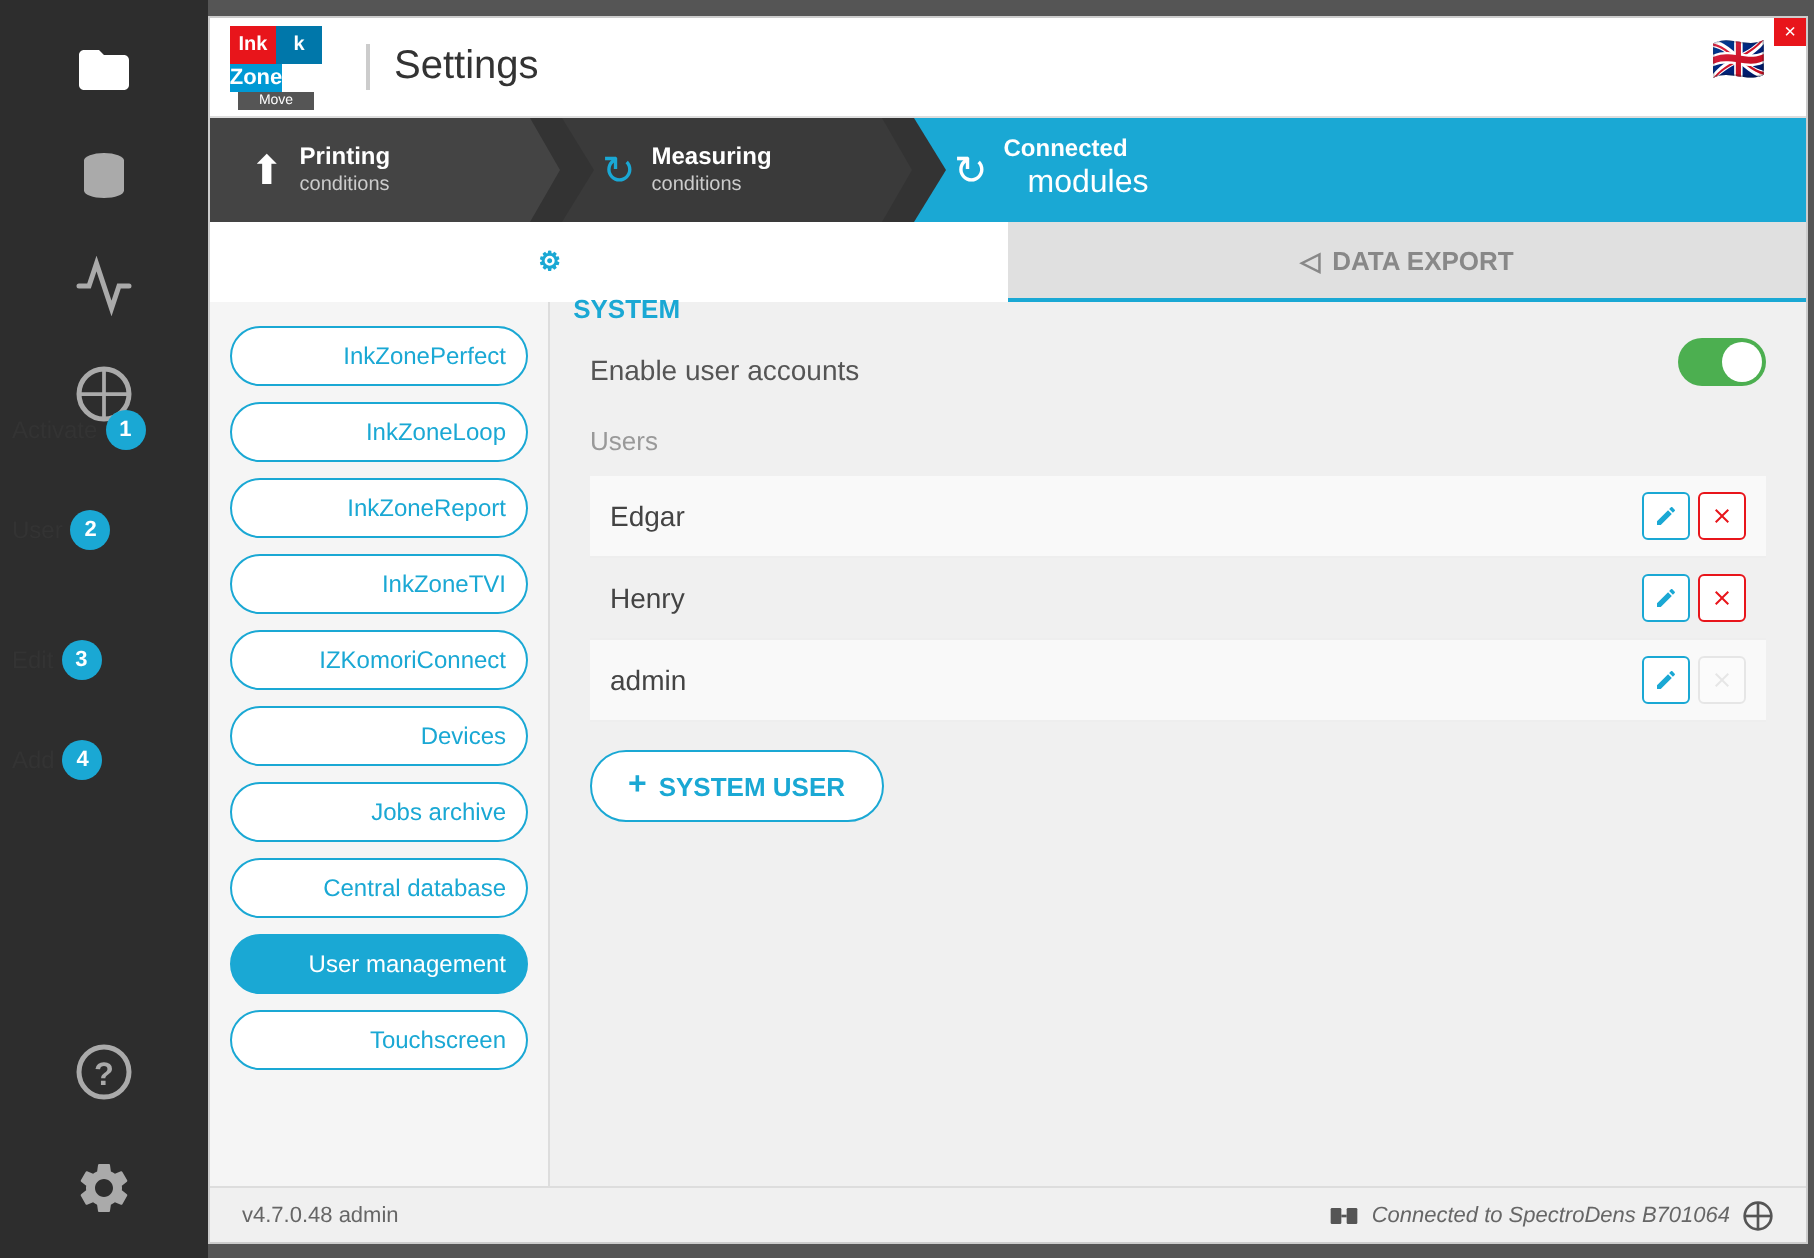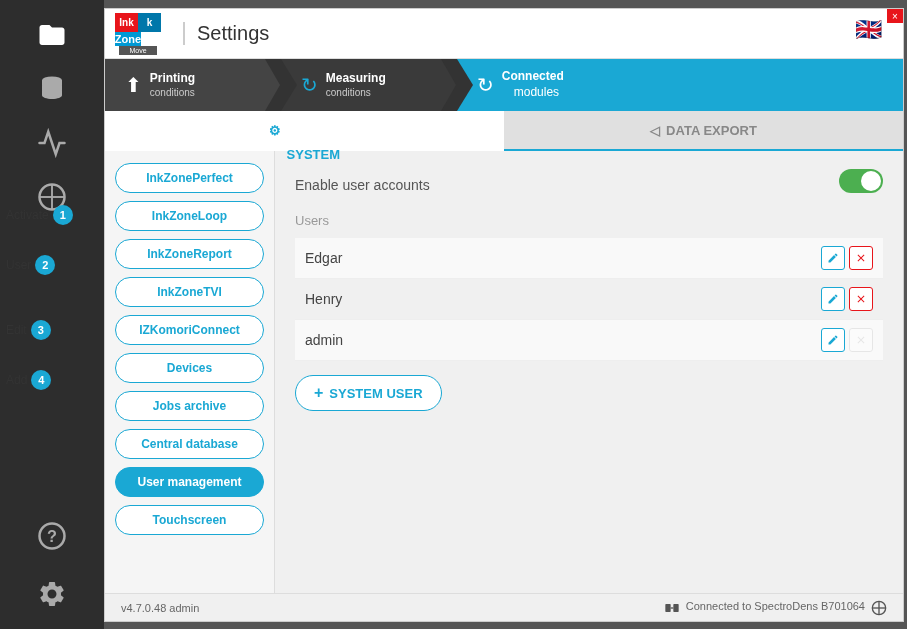--- a/index.html
+++ b/index.html
@@ -33,21 +33,21 @@
     .tab-bar { display: flex; height: 40px; border-bottom: 2px solid #1aa8d4; }
     .tab { flex: 1; display: flex; align-items: center; justify-content: center; cursor: pointer; font-size: 13px; font-weight: 600; gap: 6px; }
     .tab.active { background: #fff; color: #1aa8d4; border-bottom: 2px solid #fff; margin-bottom: -2px; }
     .tab.inactive { background: #e0e0e0; color: #888; }
 
     
     .content { display: flex; height: calc(100% - 52px - 40px); }
 
     
     .left-menu { width: 170px; padding: 12px 10px; background: #f5f5f5; border-right: 1px solid #ddd; overflow-y: auto; }
-    .menu-btn { display: block; width: 100%; margin-bottom: 8px; padding: 7px 10px; background: #fff; border: 1.5px solid #1aa8d4; border-radius: 20px; color: #1aa8d4; font-size: 12px; cursor: pointer; text-align: center; font-weight: bold; }
+    .menu-btn { display: block; width: 100%; margin-bottom: 8px; padding: 7px 10px; background: #fff; border: 1.5px solid #1aa8d4; border-radius: 20px; color: #1aa8d4; font-size: 12px; cursor: pointer; text-align: right; }
     .menu-btn.selected { background: #1aa8d4; color: #fff; border-color: #1aa8d4; }
 
     
     .right-content { flex: 1; padding: 18px 20px; overflow-y: auto; }
     .enable-row { display: flex; align-items: flex-end; margin-bottom: 20px; }
     .enable-label { flex: 1; font-size: 14px; color: #555; }
     .toggle { width: 44px; height: 24px; background: #4CAF50; border-radius: 12px; position: relative; cursor: pointer; }
     .toggle-knob { width: 20px; height: 20px; background: #fff; border-radius: 50%; position: absolute; right: 2px; top: 2px; }
 
     .users-section-title { font-size: 13px; color: #999; margin-bottom: 10px; }
@@ -146,21 +146,21 @@
         <div class="breadcrumb-text">
           <div style="font-size:12px;color:#fff;font-weight:600;">Measuring</div>
           <div style="font-size:10px;color:#ccc;">conditions</div>
         </div>
         <div style="position:absolute;right:-15px;top:0;border-top:26px solid transparent;border-bottom:26px solid transparent;border-left:15px solid #3a3a3a;z-index:3;"></div>
       </div>
       <div class="breadcrumb-step" style="background:#1aa8d4;margin-left:16px;flex:1;">
         <div style="margin-right:8px;color:#fff;font-size:20px;">↻</div>
         <div class="breadcrumb-text">
           <div style="font-size:12px;color:#fff;font-weight:600;">Connected</div>
-          <div style="font-size:12px;color:#fff;padding-left:12px;">modules</div>
+          <div style="font-size:16px;color:#fff;padding-left:12px;">modules</div>
         </div>
       </div>
     </div>
 
     <div class="tab-bar">
       <div class="tab active">
         <span style="color:#1aa8d4;">⚙</span>
         <span style="color:#1aa8d4;font-weight:700;margin-top:48px;">SYSTEM</span>
       </div>
       <div class="tab inactive">
@@ -247,21 +247,21 @@
 
         <button class="create-user-btn">
           <span style="font-size:16px;color:#1aa8d4;font-weight:bold;">+</span>
           <span>SYSTEM USER</span>
         </button>
       </div>
     </div>
 
     <div class="status-bar">
       <span>v4.7.0.48 admin</span>
-      <div style="display:flex;align-items:flex-start;gap:6px;">
+      <div style="display:flex;align-items:center;gap:6px;font-style:italic;">
         <svg width="16" height="16" viewBox="0 0 24 24" fill="#555">
             <rect x="2" y="6" width="8" height="12" rx="1"></rect>
             <rect x="14" y="6" width="8" height="12" rx="1"></rect>
             <line x1="10" y1="12" x2="14" y2="12" stroke="#555" stroke-width="2"></line>
           </svg>
         <span>Connected to SpectroDens B701064</span>
         <svg width="16" height="16" viewBox="0 0 24 24" fill="none" stroke="#555" stroke-width="2">
             <circle cx="12" cy="12" r="10"></circle>
             <line x1="12" y1="2" x2="12" y2="22"></line>
             <line x1="2" y1="12" x2="22" y2="12"></line>

